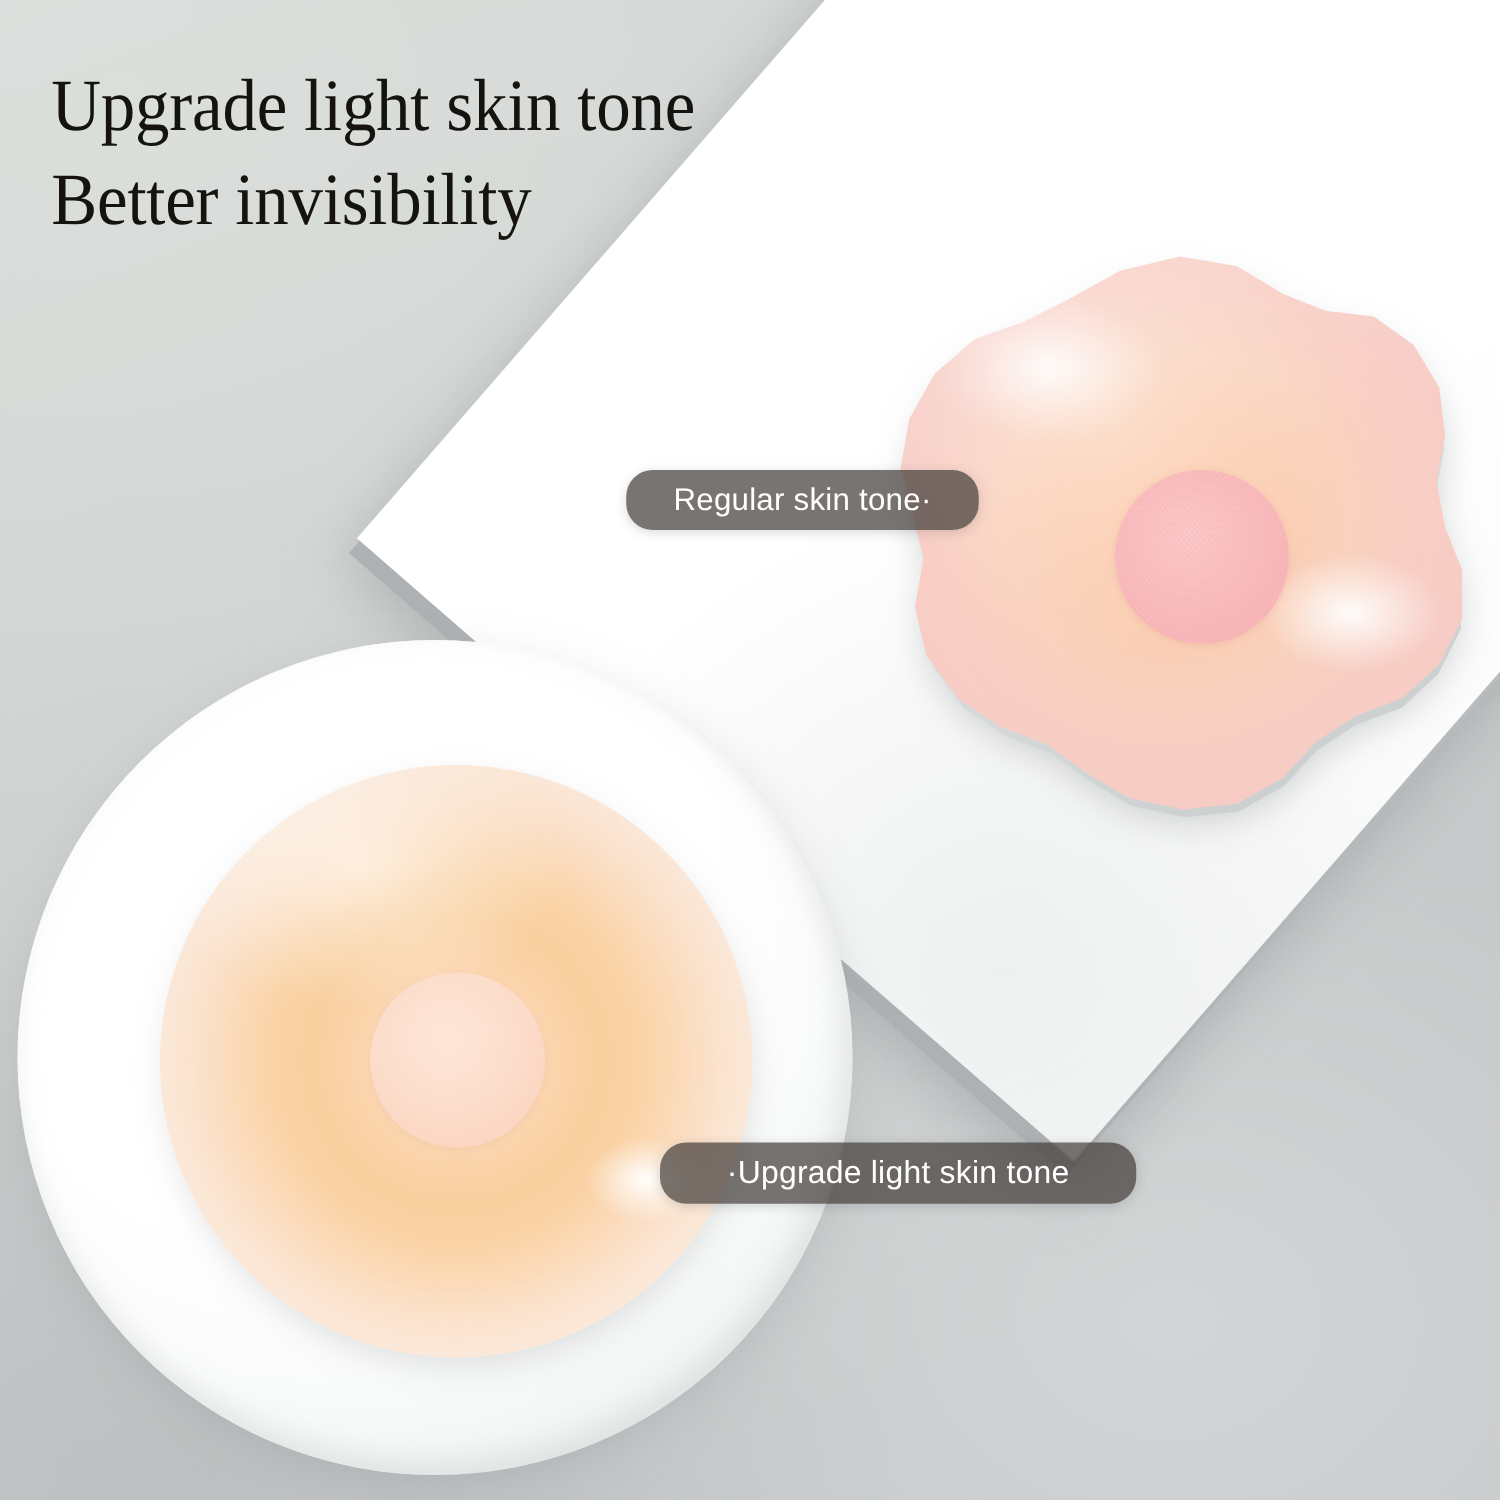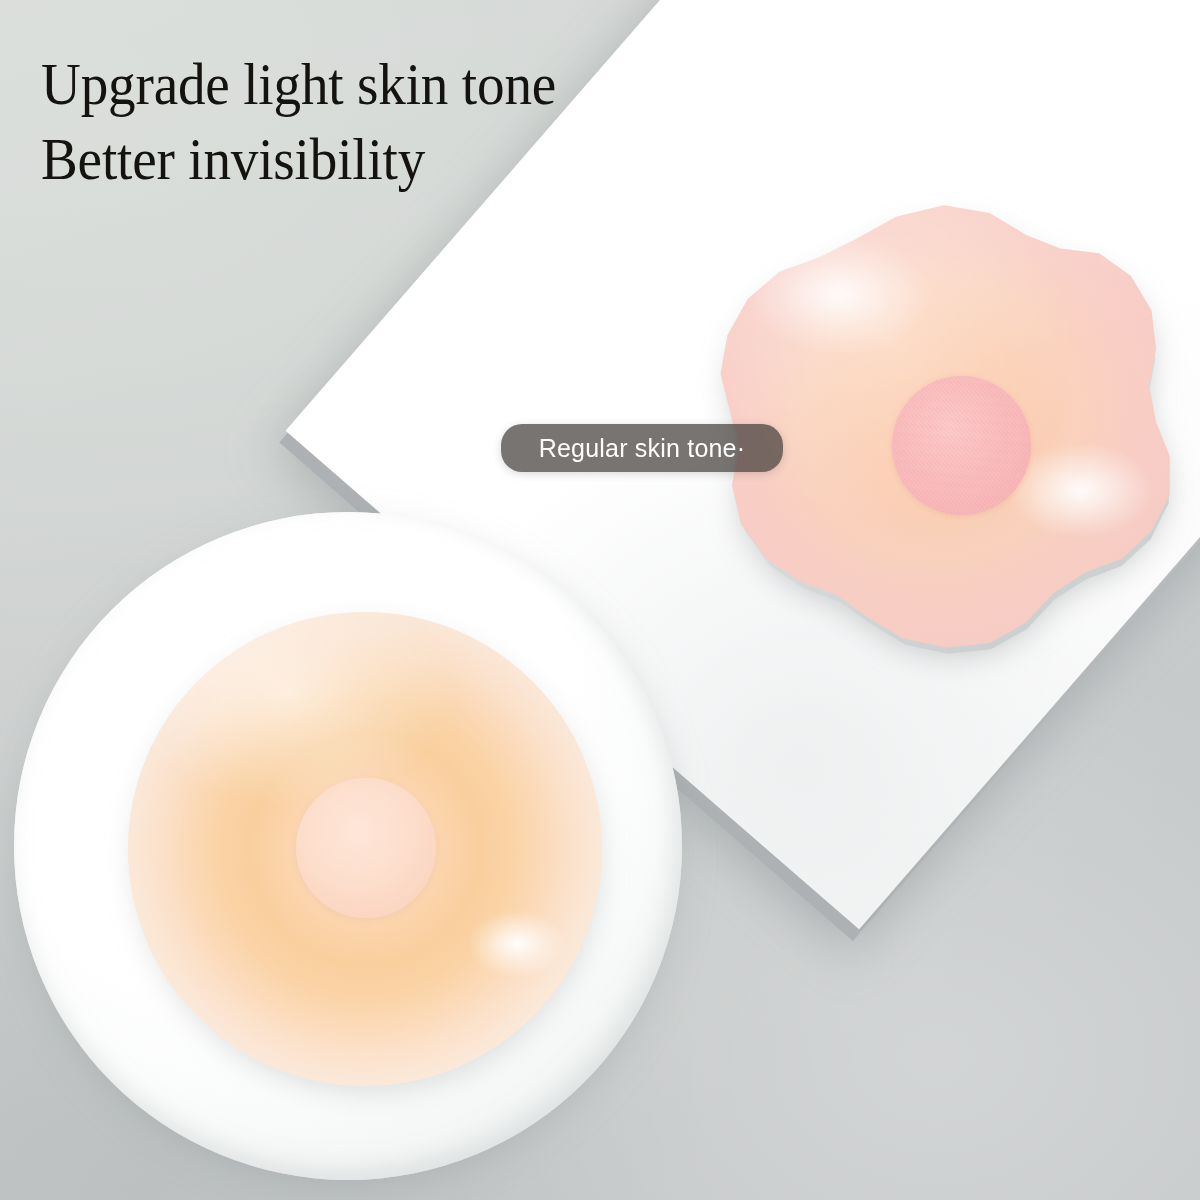--- a/index.html
+++ b/index.html
@@ -209,21 +209,20 @@
     white-space:nowrap;
     letter-spacing:0.2px;
     font-weight:400;
     box-shadow:0 2px 9px rgba(70,70,70,0.20);
     backdrop-filter:blur(1px);
   }
   #pill-regular {
     left:501px; top:376px;
     width:282px; height:48px;
     font-size:25px;
-    margin-top:48px;
   }
   #pill-upgrade {
     left:528px; top:914px;
     width:381px; height:49px;
     font-size:25.5px;
   }
 
   
   #headline {
     position:absolute;
@@ -275,19 +274,20 @@
     <div id="disc-wrap">
       <div id="disc-shadow"></div>
       <div id="disc-body"></div>
       <div id="disc-gloss"></div>
       <div id="disc-center"></div>
     </div>
   </div>
 
   <div class="pill" id="pill-regular">Regular skin tone·</div>
 
+  <div class="pill" id="pill-upgrade">·Upgrade light skin tone</div>
 
   <div id="headline">
     <span class="line">Upgrade light skin tone</span>
     <span class="line">Better invisibility</span>
   </div>
 
 </div>
 
 </body></html>

